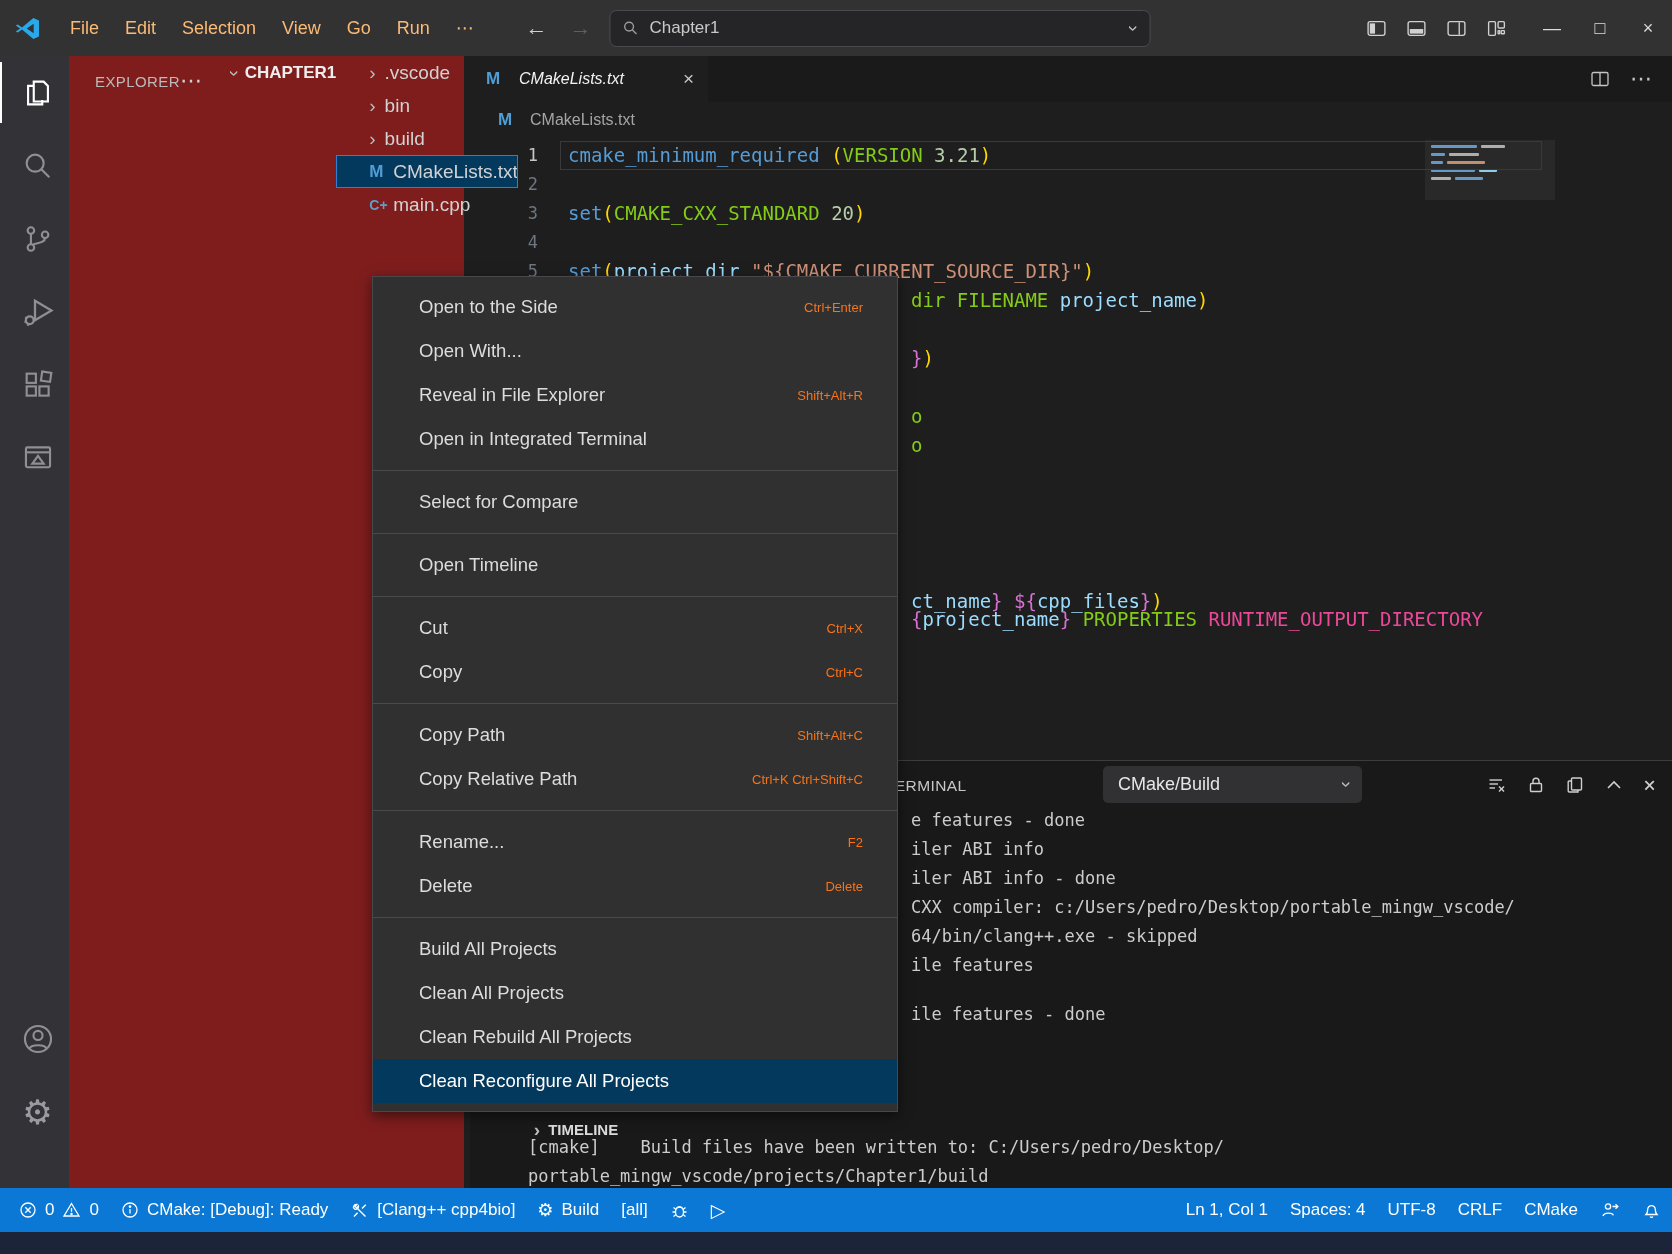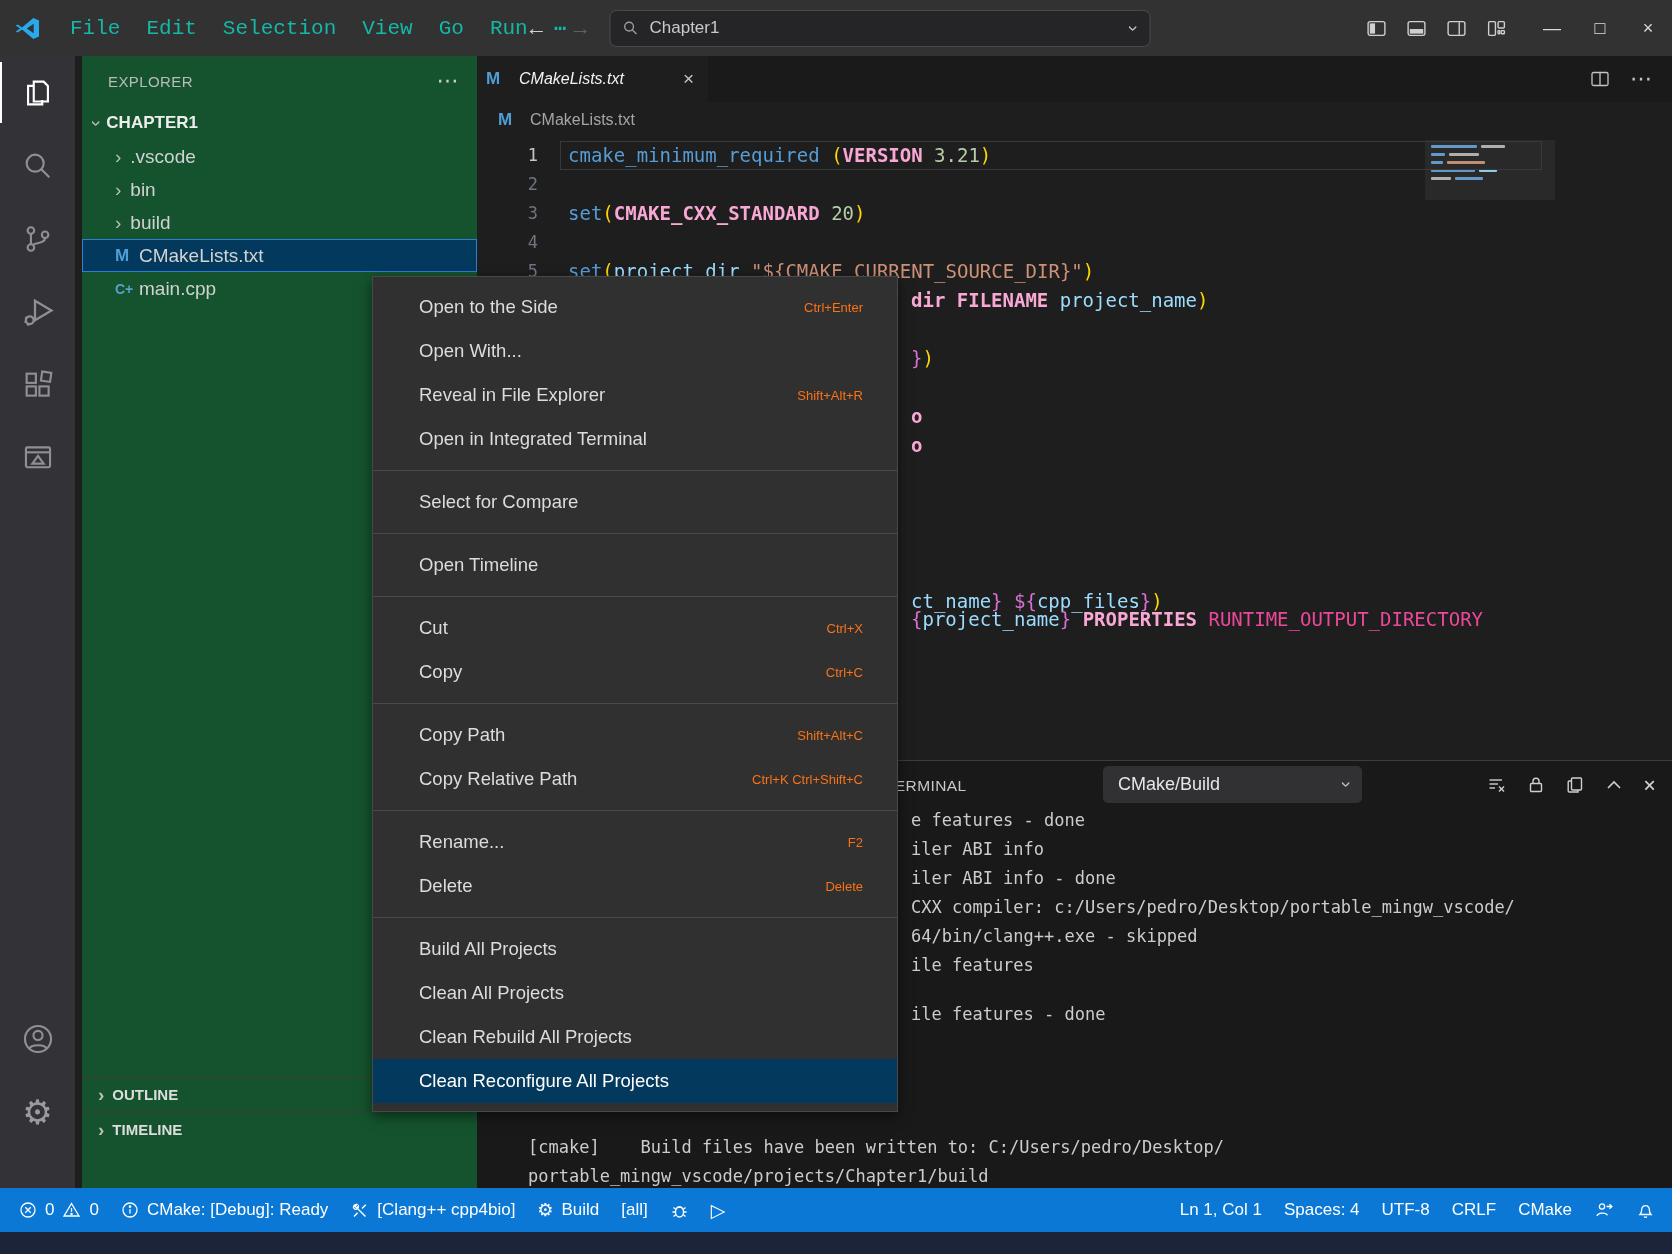--- a/index.html
+++ b/index.html
@@ -4,42 +4,42 @@
 <style>
   html,body{margin:0;padding:0;background:#000;}
   .window{position:relative;width:1672px;height:1254px;background:#1e1e1e;overflow:hidden;
           font-family:"Liberation Sans",sans-serif;color:#ccc;-webkit-font-smoothing:antialiased;}
   svg{display:block;}
 
   
   .titlebar{position:absolute;top:0;left:0;right:0;height:56px;background:#323233;display:flex;align-items:center;z-index:30;}
   .logo{margin:0 16px 0 14px;}
   .menus{display:flex;align-items:center;}
-  .menu-item{padding:7px 13px;font-size:21px;color:#14b8a6;border-radius:6px;cursor:default;font-family:Liberation Mono, monospace;}
+  .menu-item{padding:7px 13px;font-size:18px;color:#fdba74;border-radius:6px;cursor:default;}
   .center-group{position:absolute;left:50%;top:0;transform:translateX(-50%);height:56px;display:flex;align-items:center;gap:14px;}
   .nav-arrow{font-size:22px;width:30px;text-align:center;}
   .nav-back{color:#d0d0d0;} .nav-fwd{color:#5f5f5f;}
   .searchbox{width:515px;height:35px;background:#252528;border:1px solid#4a4a4e;border-radius:7px;display:flex;align-items:center;padding:0 12px;color:#c9c9c9;}
   .searchbox input{flex:1;background:transparent;border:none;outline:none;color:#c9c9c9;font-size:17px;font-family:"Liberation Sans",sans-serif;margin-left:9px;}
   .sb-chev{margin-left:auto;color:#b9b9b9;}
   .tb-right{margin-left:auto;display:flex;align-items:center;height:56px;}
   .layout-icons{display:flex;align-items:center;gap:4px;margin-right:14px;}
   .li-btn{width:36px;height:36px;display:flex;align-items:center;justify-content:center;color:#cfcfcf;}
   .wc{width:48px;height:56px;display:flex;align-items:center;justify-content:center;font-size:18px;color:#dcdcdc;}
 
   
   .activitybar{position:absolute;top:56px;left:0;width:75px;bottom:66px;background:#333337;display:flex;flex-direction:column;align-items:center;z-index:5;}
   .ab-item{width:75px;height:73px;display:flex;align-items:center;justify-content:center;position:relative;color:#8f8f94;}
   .ab-item.active{color:#fff;}
   .ab-item.active::before{content:"";position:absolute;left:0;top:6px;bottom:6px;width:2px;background:#fff;}
   .ab-bottom{margin-top:auto;padding-bottom:40px;display:flex;flex-direction:column;align-items:center;}
   .gear-glyph{font-size:34px;line-height:1;color:#9a9aa0;}
 
   
-  .sidebar{position:absolute;top:56px;left:82px;width:395px;bottom:66px;background:#14532d;display:flex;flex-direction:column;z-index:5;}
+  .sidebar{position:absolute;top:56px;left:69px;width:395px;bottom:66px;background:#7f1d1d;display:flex;flex-direction:row;z-index:5;}
   .sbar-header{height:50px;display:flex;align-items:center;padding:0 18px 0 26px;color:#bbb;font-size:15px;letter-spacing:.4px;}
   .sbar-more{margin-left:auto;font-size:22px;color:#cfcfcf;}
   .t-root{height:34px;display:flex;align-items:center;padding-left:12px;color:#eee;font-weight:700;font-size:17px;}
   .t-root .chev{transform:rotate(90deg);margin-right:6px;font-weight:400;}
   .chev{display:inline-block;color:#bdbdbd;font-size:19px;line-height:1;}
   .t-row{height:33px;display:flex;align-items:center;padding-left:33px;color:#d2d2d2;font-size:19px;position:relative;}
   .t-row .chev{margin-right:9px;}
   .t-row.sel{background:#04395e;outline:1px solid #2b7fd4;outline-offset:-1px;}
   .ficon{width:24px;font-weight:700;}
   .icon-m{color:#4f9fd6;font-size:17px;}
@@ -55,21 +55,21 @@
   .tab-actions{margin-left:auto;display:flex;align-items:center;gap:20px;padding-right:20px;color:#c5c5c5;}
   .breadcrumb{position:absolute;left:470px;top:102px;right:0;height:36px;background:#1e1e1e;display:flex;align-items:center;padding-left:28px;color:#a5a5a5;font-size:16px;z-index:4;}
   .bc-label{margin-left:8px;}
   .code{position:absolute;left:470px;top:138px;right:0;height:622px;background:#1e1e1e;font-family:"DejaVu Sans Mono",monospace;font-size:19px;z-index:3;}
   .cl{position:absolute;height:29px;line-height:29px;white-space:pre;}
   .cl-num{left:22px;width:46px;text-align:right;color:#6e7681;font-size:17px;}
   .cl-num.cur{color:#c6c6c6;}
   .cl-code{left:98px;}
   .fragment{position:absolute;left:441px;height:29px;line-height:29px;white-space:pre;}
   .curline{position:absolute;left:90px;right:130px;height:29px;border:1px solid #3a3a3a;box-sizing:border-box;}
-  .tk-fn{color:#569cd6;} .tk-paren{color:#ffd700;} .tk-plain{color:#f9a8d4;font-weight:bold;}
+  .tk-fn{color:#569cd6;} .tk-paren{color:#ffd700;} .tk-plain{color:#84cc16;}
   .tk-var{color:#9cdcfe;} .tk-str{color:#ce9178;} .tk-num{color:#b5cea8;}
   .tk-brace{color:#da70d6;} .tk-prop{color:#ec4899;}
   .minimap{position:absolute;left:955px;top:2px;width:130px;height:70px;}
   .minimap::before{content:"";position:absolute;left:0;right:0;top:0;height:60px;background:rgba(255,255,255,.05);}
   .minimap i{position:absolute;height:3px;border-radius:1px;opacity:.9;}
 
   
   .terminal{position:absolute;left:470px;top:760px;right:0;height:428px;background:#191919;border-top:1px solid #3d3d3d;z-index:3;
             font-family:"DejaVu Sans Mono",monospace;color:#cccccc;}
   .term-title{position:absolute;left:415px;top:16px;color:#c8c8c8;font-family:"Liberation Sans",sans-serif;font-size:15.5px;letter-spacing:.4px;}
@@ -87,21 +87,21 @@
   .mi{height:44px;display:flex;align-items:center;padding:0 34px 0 46px;color:#dcdcdc;font-size:18.5px;}
   .mi .sc{margin-left:auto;color:#f97316;font-size:13px;}
   .mi.hl{background:#04395e;color:#fff;}
   .msep{height:1px;background:#4a4a4d;margin:9px 0;}
 
   
   .statusbar{position:absolute;left:0;bottom:22px;right:0;height:44px;background:#0a78d4;color:#fff;display:flex;align-items:center;z-index:40;font-size:17px;}
   .sb-group{display:flex;align-items:center;height:100%;}
   .sb-item{display:flex;align-items:center;gap:8px;padding:0 11px;height:100%;}
   .sb-left{padding-left:8px;}
-  .sb-right{margin-left:auto;padding-right:6px;}
+  .sb-right{margin-left:auto;padding-right:0;}
   .bottomstrip{position:absolute;left:0;bottom:0;right:0;height:22px;background:#1b2438;z-index:40;}
 </style>
 </head>
 <body>
 
 <div class="window">
 
   <div class="titlebar">
     <span class="logo">
       <svg width="27" height="27" viewBox="0 0 24 24">

